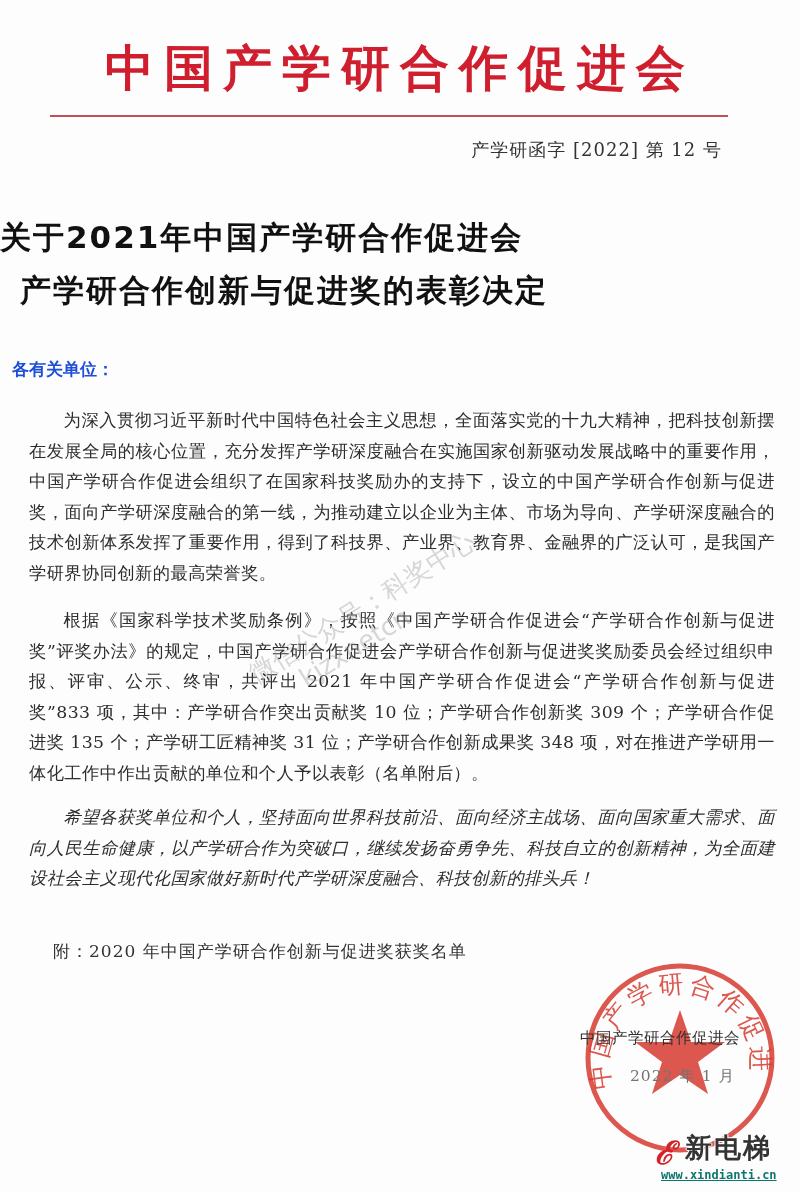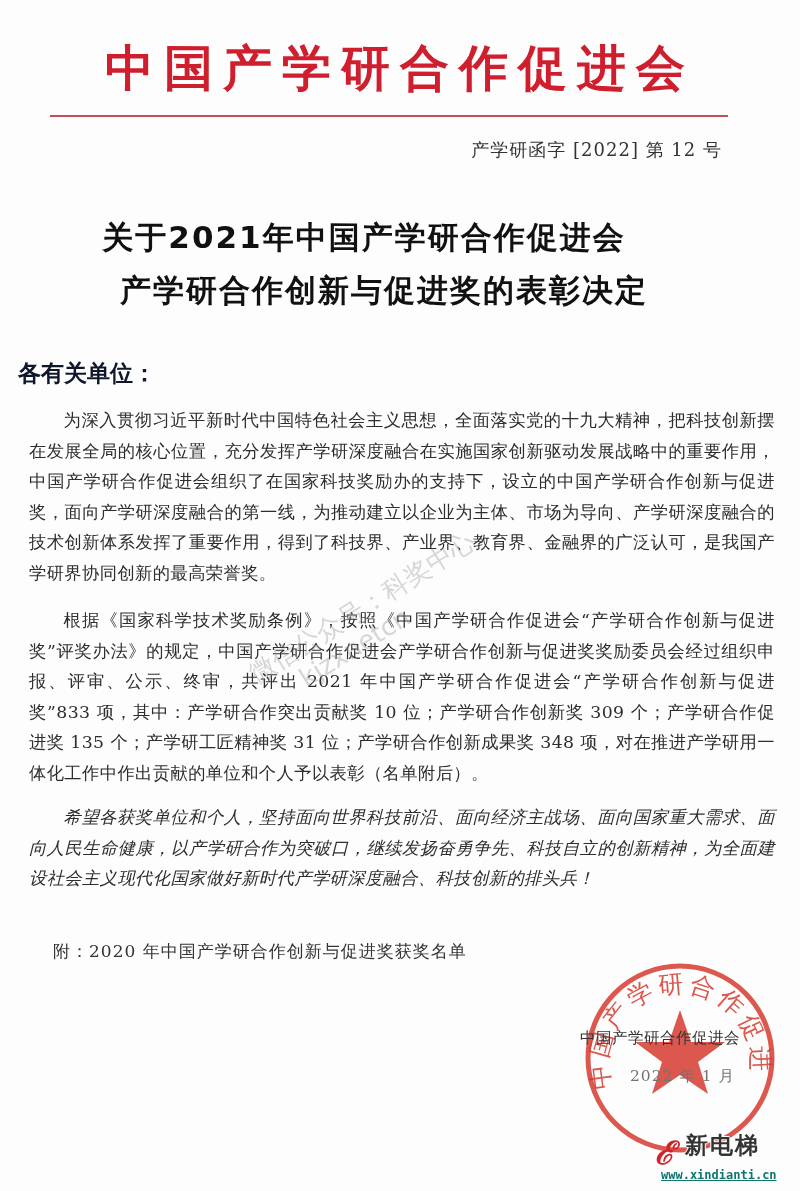--- a/index.html
+++ b/index.html
@@ -12,29 +12,29 @@
     color: #cf1f2e; font-size: 49px; letter-spacing: 10px; font-weight: bold;
     font-family: "DejaVu Serif", "Liberation Serif", serif; line-height: 56px;
   }
   .red-rule {
     position: absolute; left: 50px; top: 115px; width: 678px; height: 2px; background: #c2505b;
   }
   .doc-number {
     position: absolute; right: 78px; top: 138px; font-size: 18px; color: #333; letter-spacing: 1px;
   }
   .title {
-    position: absolute; left: 0; width: 728px; text-align: center;
+    position: absolute; left: 0; width: 728px; 
     font-family: "DejaVu Sans", "Liberation Sans", sans-serif; font-weight: bold; color: #111;
     font-size: 31px; letter-spacing: 2px; line-height: 44px;
   }
   .title.l1 { top: 215px; }
   .title.l2 { top: 268px; margin-left: 20px; }
   .greeting {
-    position: absolute; left: 18px; top: 358px; font-size: 23px; font-weight: bold;
-    font-family: "DejaVu Sans", "Liberation Sans", sans-serif; color: #0f172a;
+    position: absolute; left: 12px; top: 358px; font-size: 17px; font-weight: bold;
+    font-family: "DejaVu Sans", "Liberation Sans", sans-serif; color: #1d4ed8;
   }
   .body-text {
     position: absolute; left: 17px; width: 770px; font-size: 17.3px; line-height: 30.6px;
     color: #2d2d2d; text-align: justify; letter-spacing: 0.4px;
   }
   .body-text p { margin: 12px; text-indent: 2em; }
   .p1 { top: 393px; }
   .p2 { top: 593px; }
   .p3 { top: 790px; font-style: italic; }
   .attachment {
@@ -55,21 +55,21 @@
     line-height: 30px; white-space: nowrap;
   }
   .site-logo {
     position: absolute; left: 655px; top: 1128px; width: 140px; height: 60px;
   }
   .site-logo .logo-e {
     position: absolute; left: 0; top: 2px; font-size: 32px; color: #d2232a; font-style: italic;
     font-family: "DejaVu Serif", serif; font-weight: bold;
   }
   .site-logo .logo-name {
-    position: absolute; left: 30px; top: 2px; font-size: 23px; color: #333; font-weight: bold;
+    position: absolute; left: 30px; top: 2px; font-size: 27px; color: #333; font-weight: bold;
     font-family: "DejaVu Sans", sans-serif; letter-spacing: 2px;
     text-shadow: -1px 0 #fff, 1px 0 #fff, 0 1px #fff, 0 -1px #fff;
   }
   .site-logo .logo-url {
     position: absolute; left: 6px; top: 40px; font-size: 12px; color: #0f766e; font-weight: bold;
     font-family: "DejaVu Sans Mono", monospace;
     text-decoration: underline;
   }
 </style>
 </head>

